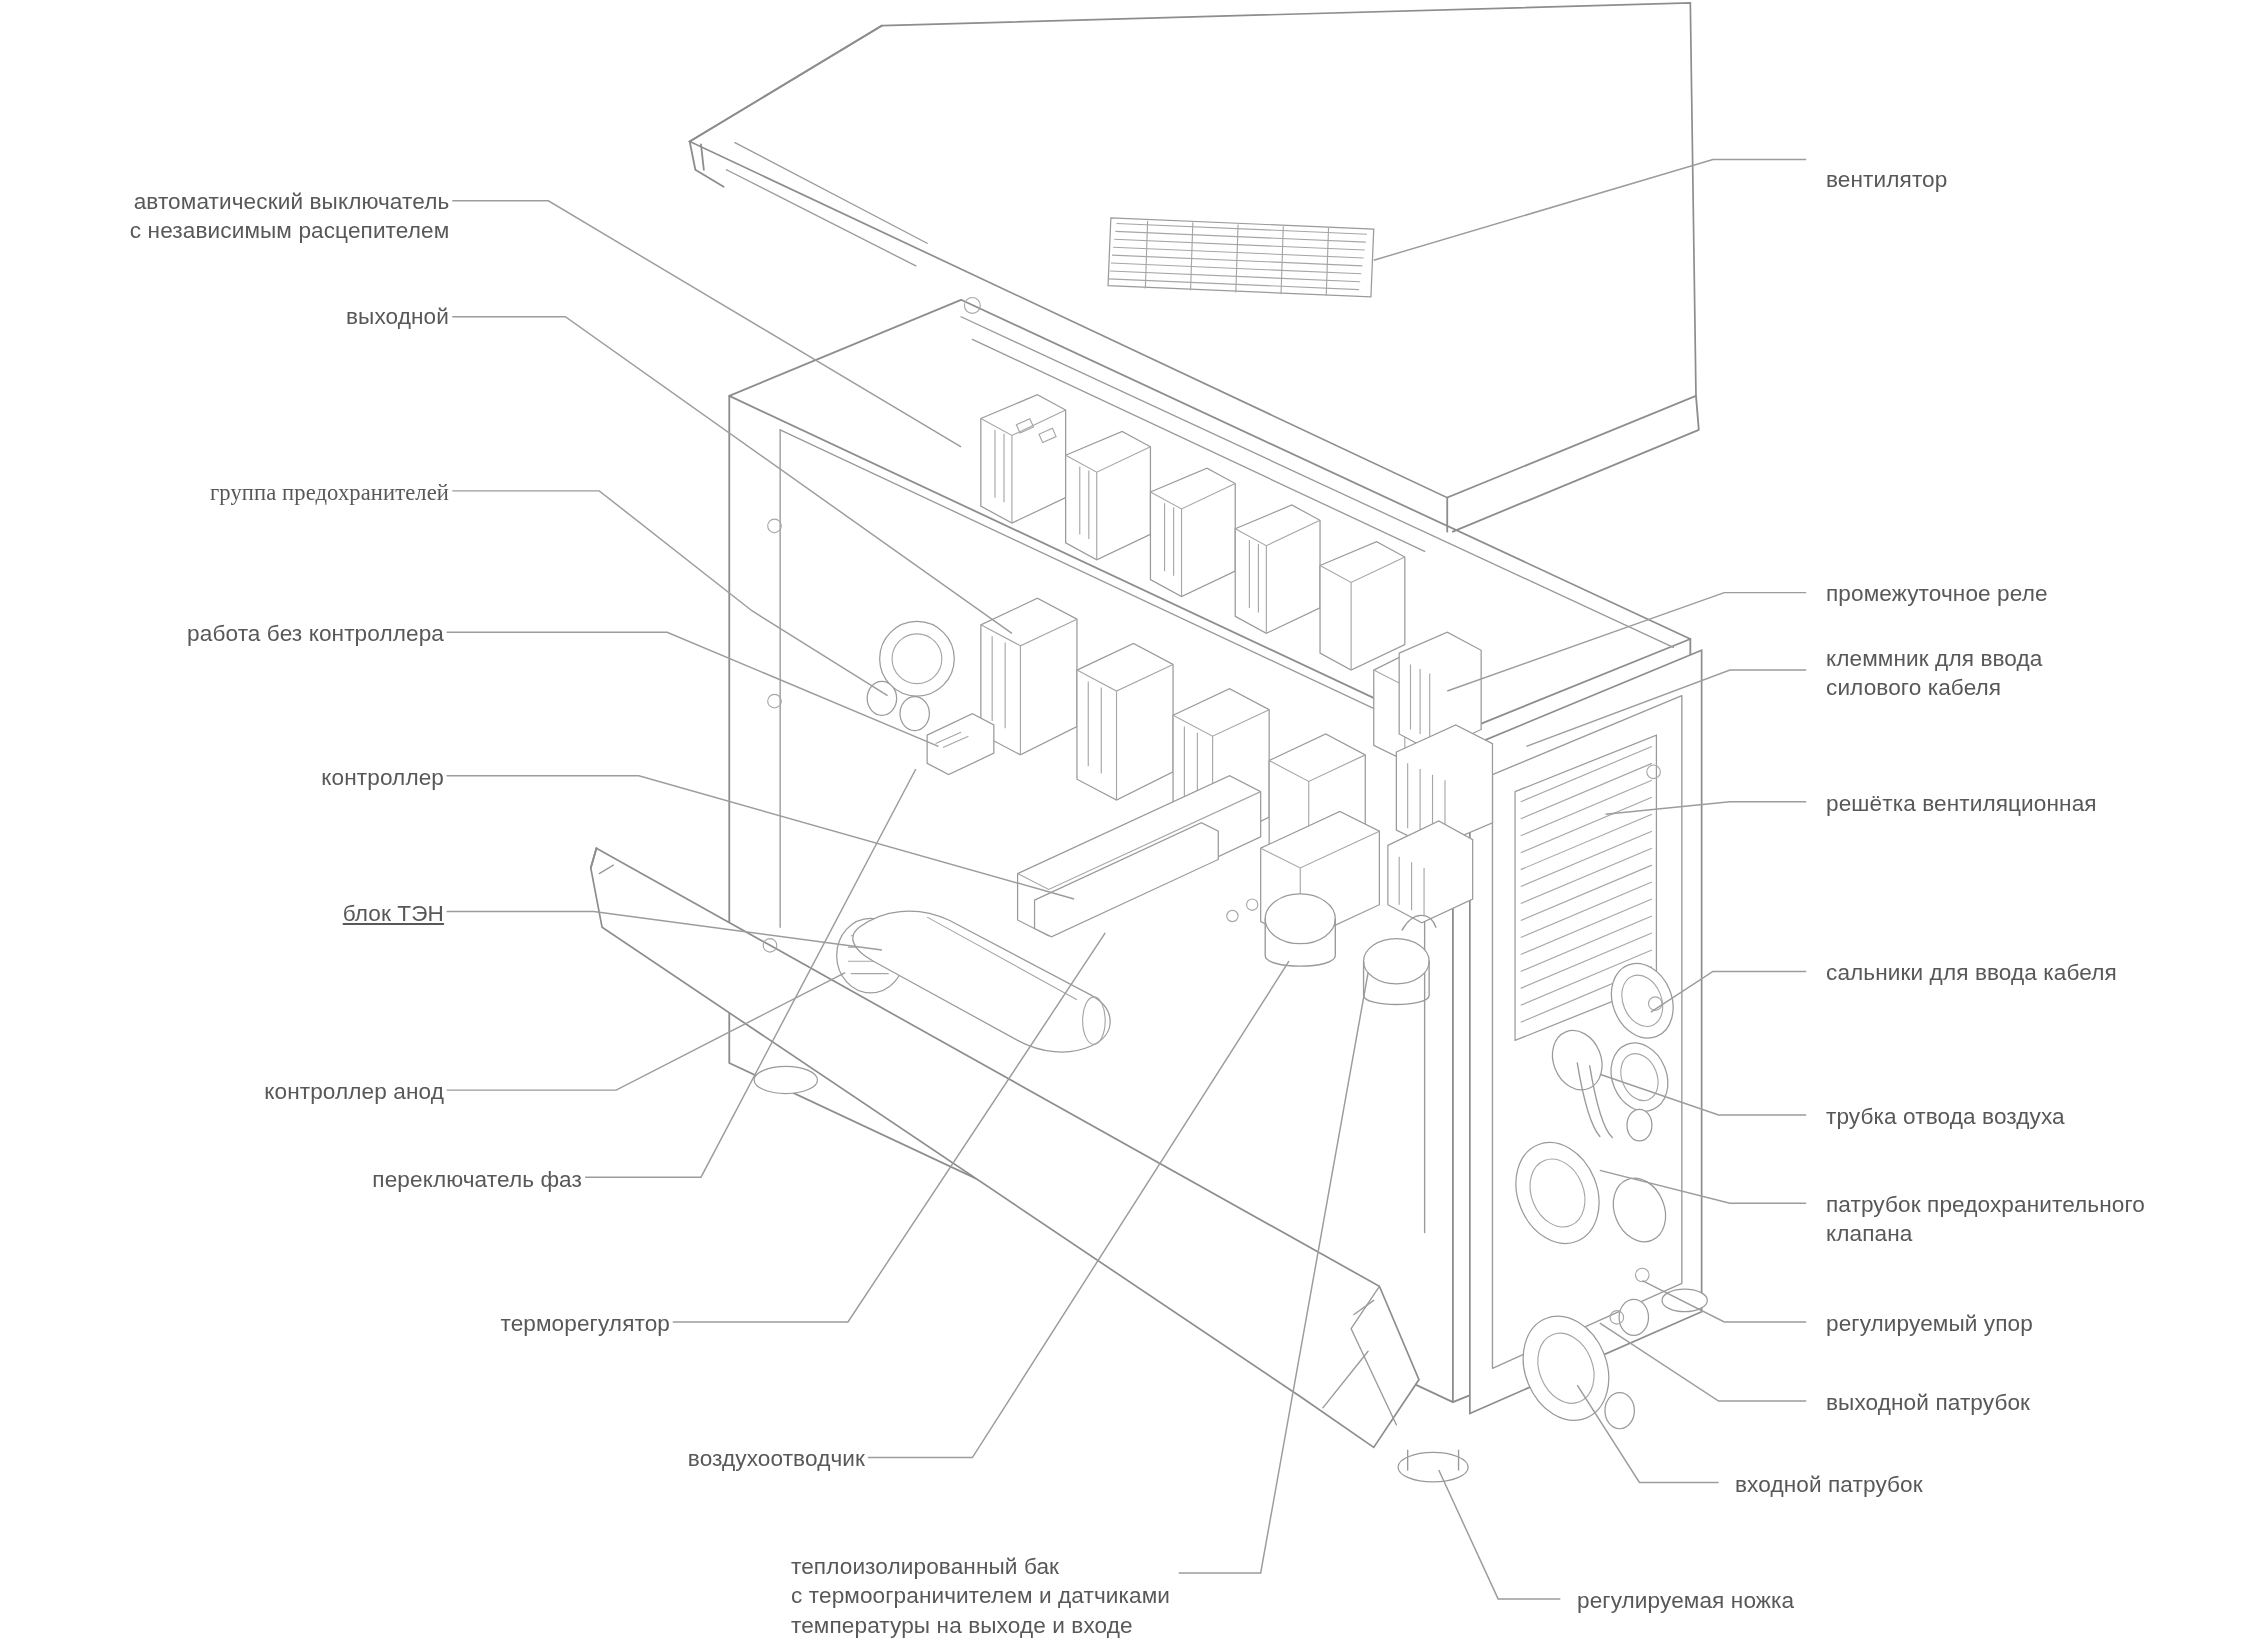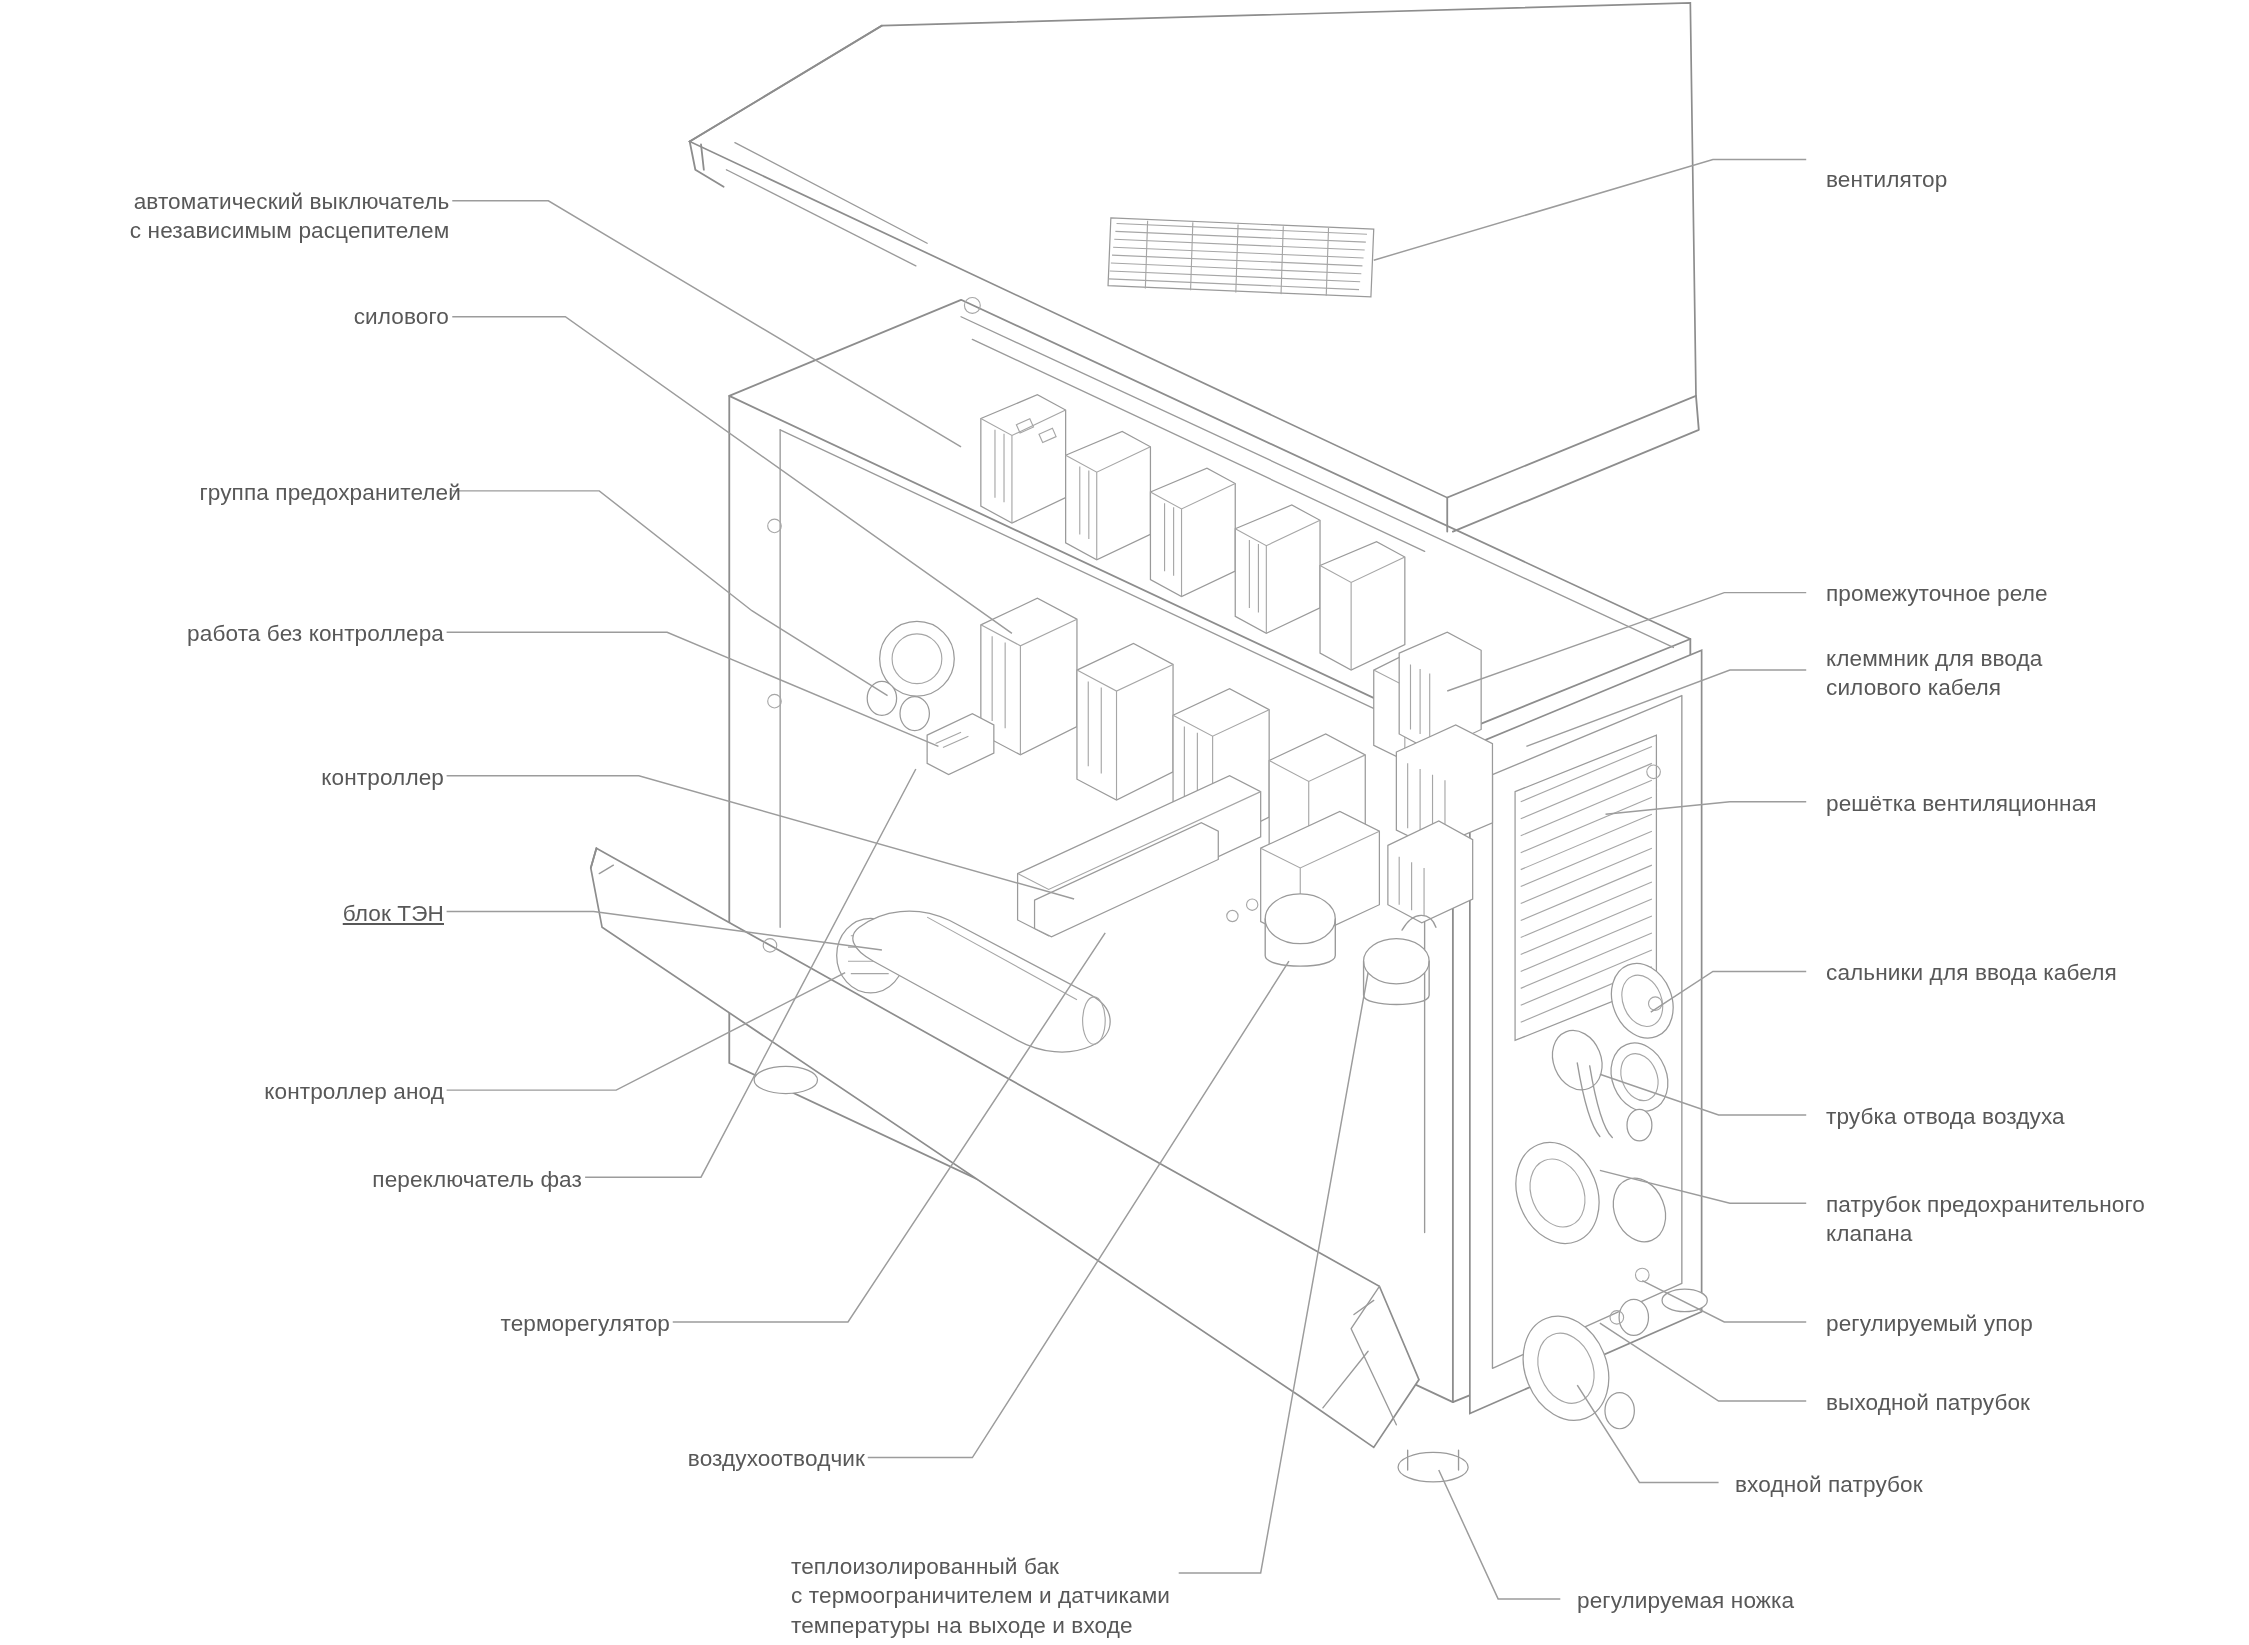--- a/index.html
+++ b/index.html
@@ -254,22 +254,22 @@
       <path class="lead" d="M3195 2128 L3060 2128 L2830 2070"></path>
       <path class="lead" d="M3195 2338 L3050 2338 L2905 2265"></path>
       <path class="lead" d="M3195 2478 L3040 2478 L2830 2340"></path>
       <path class="lead" d="M3040 2622 L2900 2622 L2790 2450"></path>
       <path class="lead" d="M2760 2828 L2650 2828 L2545 2600"></path>
     </g>
   </svg>
 
   <div class="lbl r" style="left:-5.7px;top:187px;width:455px;">автоматический выключатель
 с независимым расцепителем</div>
-  <div class="lbl r" style="left:0px;top:302px;width:449px;">силового</div>
-  <div class="lbl r" style="left:12px;top:478px;width:449px;">группа предохранителей</div>
+  <div class="lbl r" style="left:0px;top:302px;width:449px;">выходной</div>
+  <div class="lbl r" style="left:0px;top:478px;width:449px;font-family:Liberation Serif, serif;">группа предохранителей</div>
   <div class="lbl r" style="left:0px;top:619px;width:444px;">работа без контроллера</div>
   <div class="lbl r" style="left:0px;top:763px;width:444px;">контроллер</div>
   <div class="lbl r" style="left:0px;top:899px;width:444px;text-decoration:underline;">блок ТЭН</div>
   <div class="lbl r" style="left:0px;top:1077px;width:444px;">контроллер анод</div>
   <div class="lbl r" style="left:0px;top:1165px;width:582px;">переключатель фаз</div>
   <div class="lbl r" style="left:0px;top:1309px;width:670px;">терморегулятор</div>
   <div class="lbl r" style="left:0px;top:1444px;width:865px;">воздухоотводчик</div>
   <div class="lbl l" style="left:791px;top:1552px;width:577px;">теплоизолированный бак
 с термоограничителем и датчиками
 температуры на выходе и входе</div>

